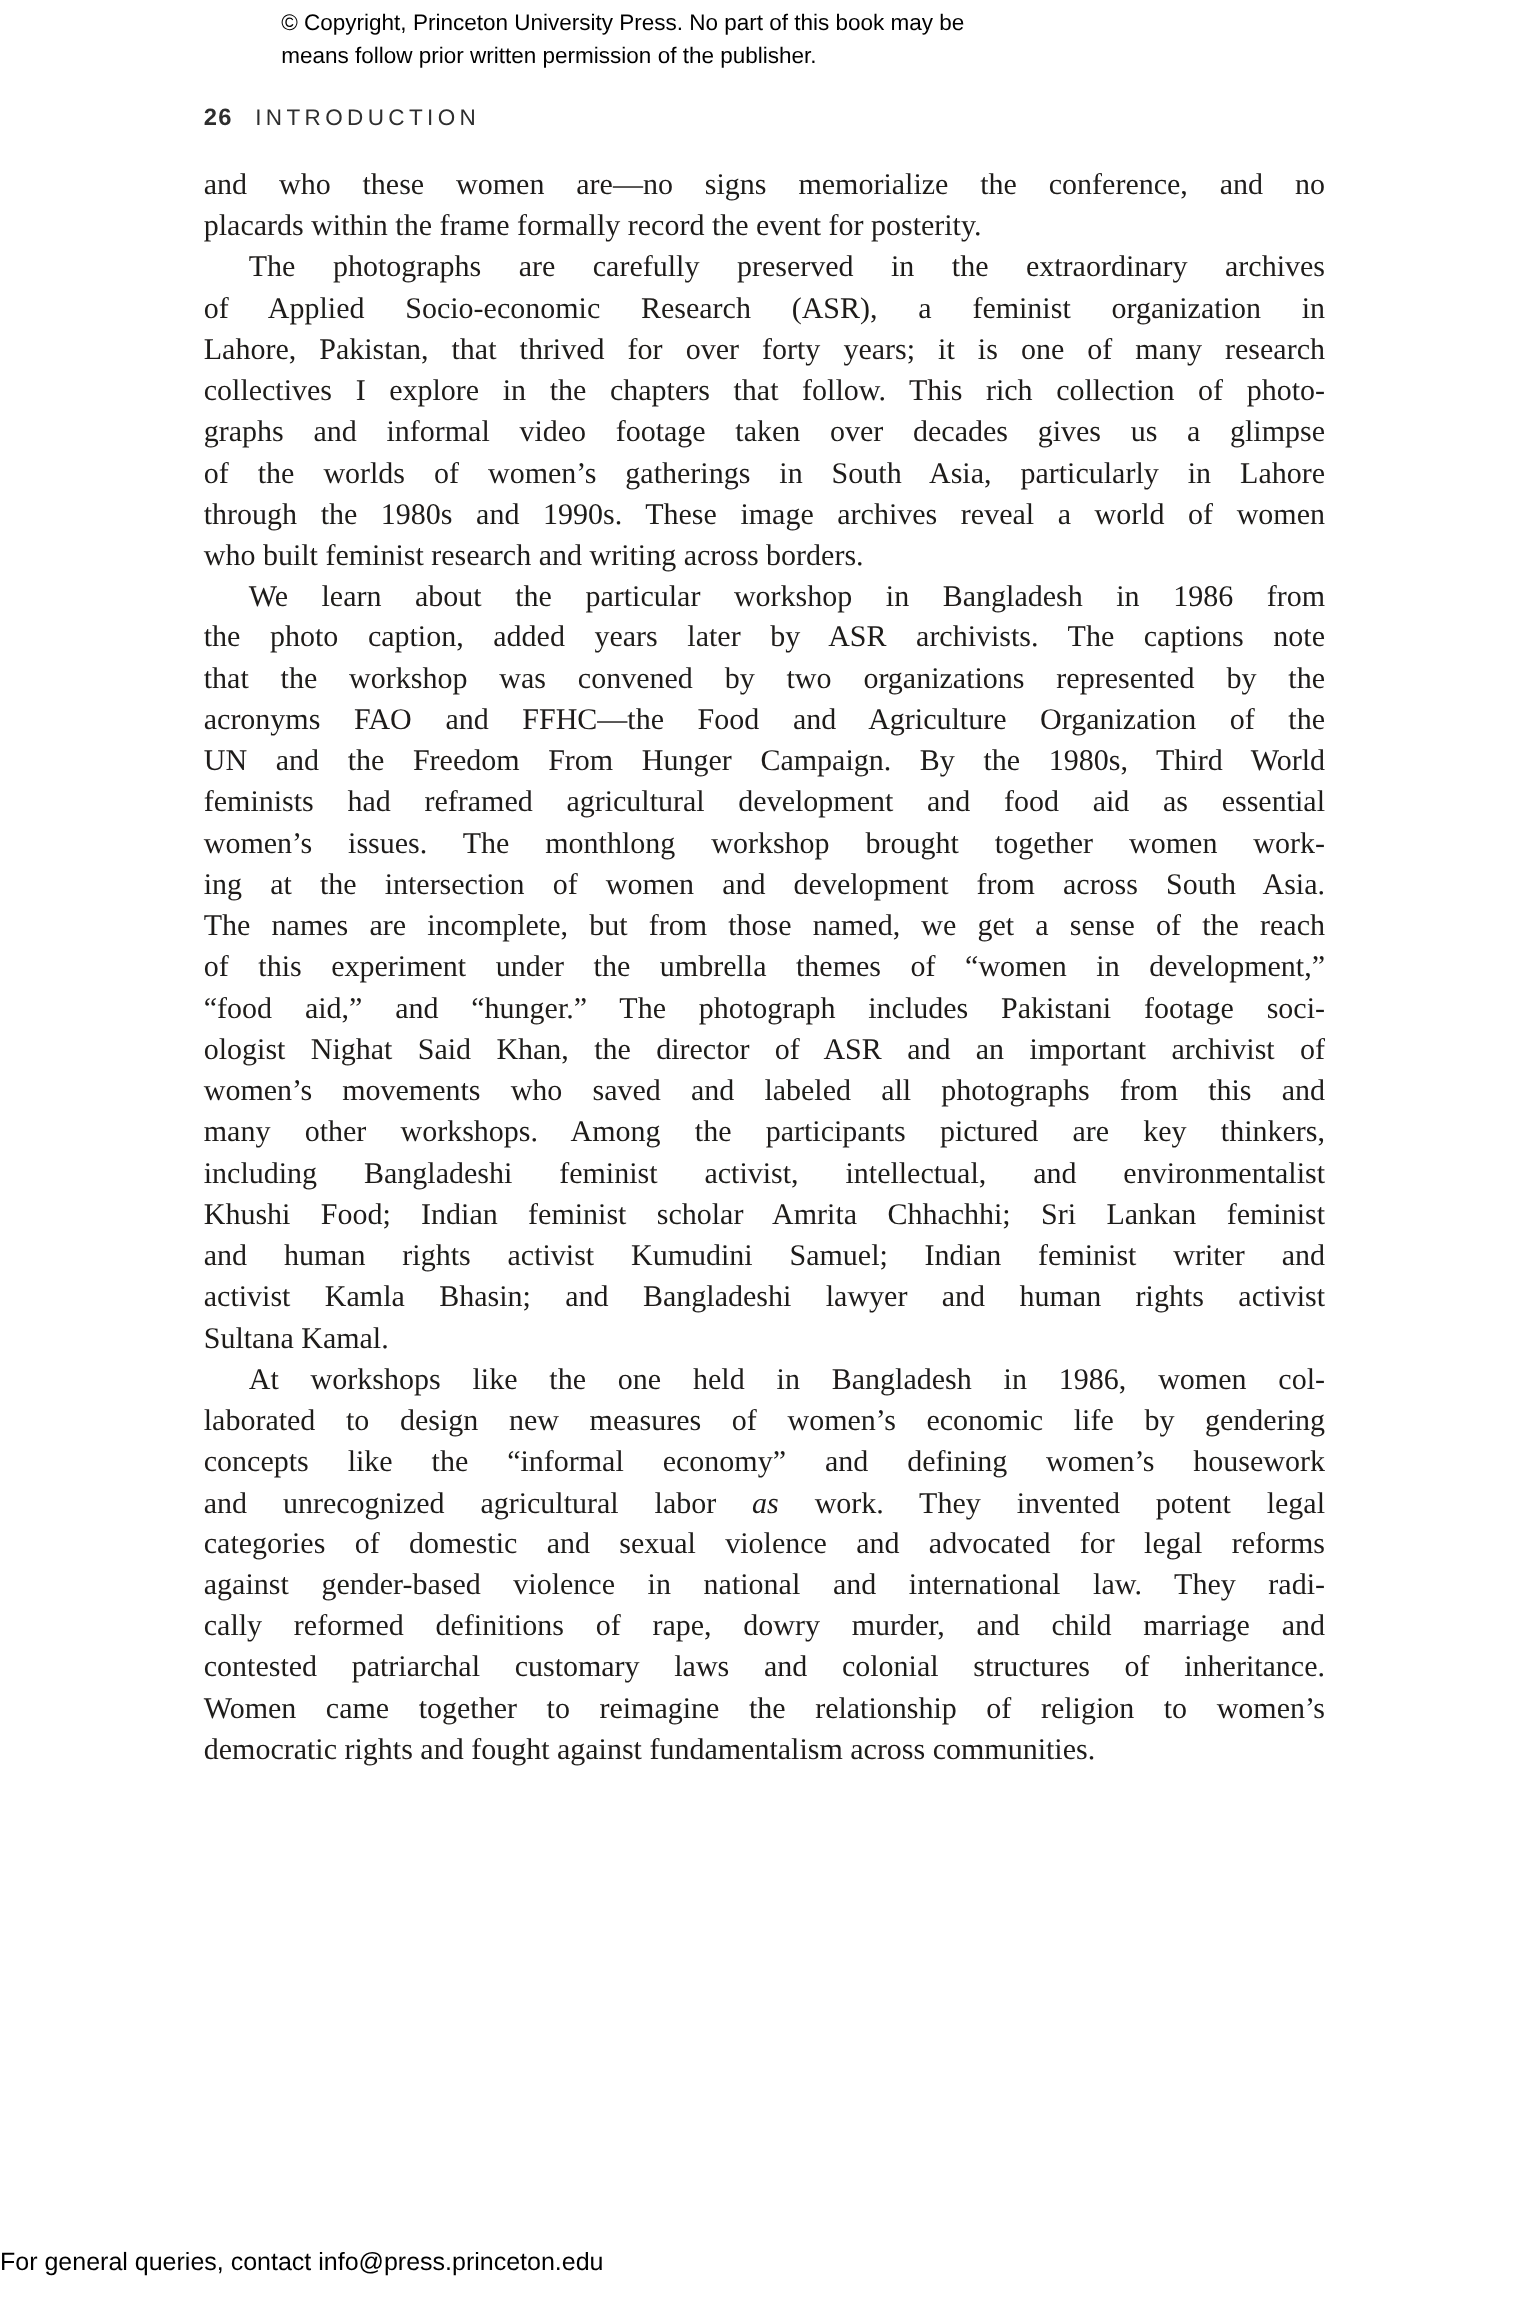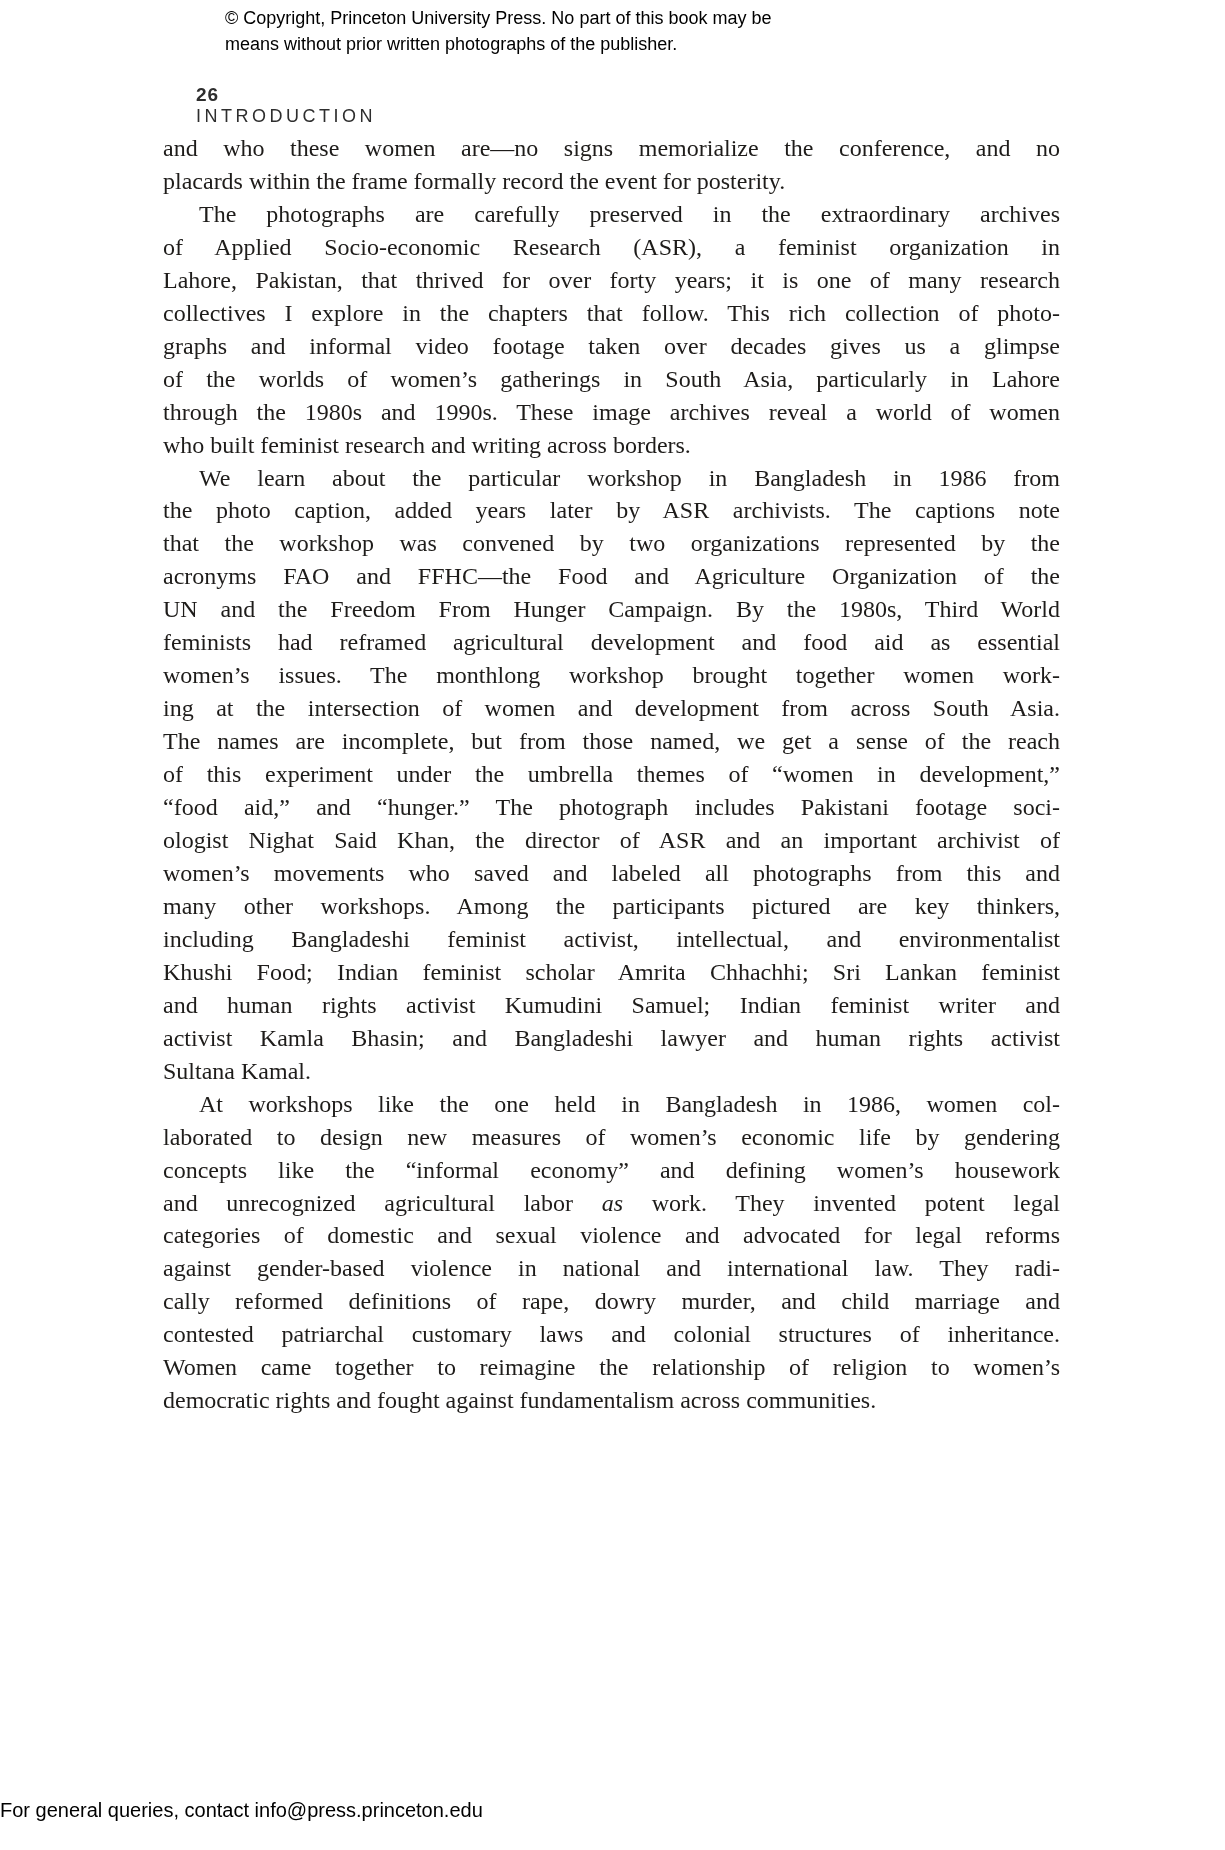--- a/index.html
+++ b/index.html
@@ -27,29 +27,28 @@
     color:#000000;
   }
   .page-header{
     position:absolute;
     left:163px;
     top:84px;
     display:flex;
     align-items:baseline;
     font-family:"Liberation Sans", sans-serif;
     color:var(--header-color);
-    flex-direction:column;
   }
   .page-number{
     font-size:19px;
     font-weight:bold;
     letter-spacing:1px;
   }
   .section-title{
-    margin-left:33px;
+    margin-left:18px;
     font-size:18px;
     letter-spacing:3.5px;
     font-weight:500;
   }
   .body-text{
     position:absolute;
     left:163px;
     top:132px;
     width:897px;
     font-size:24px;
@@ -78,21 +77,21 @@
     color:#000000;
   }
 </style>
 </head>
 <body>
 
 <div class="page">
 
   <div class="copyright">
     <div class="copyright-line">© Copyright, Princeton University Press. No part of this book may be</div>
-    <div class="copyright-line">means without prior written photographs of the publisher.</div>
+    <div class="copyright-line">means follow prior written permission of the publisher.</div>
   </div>
 
   <div class="page-header">
     <span class="page-number">26</span>
     <span class="section-title">INTRODUCTION</span>
   </div>
 
   <div class="body-text" id="body-text">
       <div class="paragraph">
         <div class="line">and who these women are—no signs memorialize the conference, and no</div>

